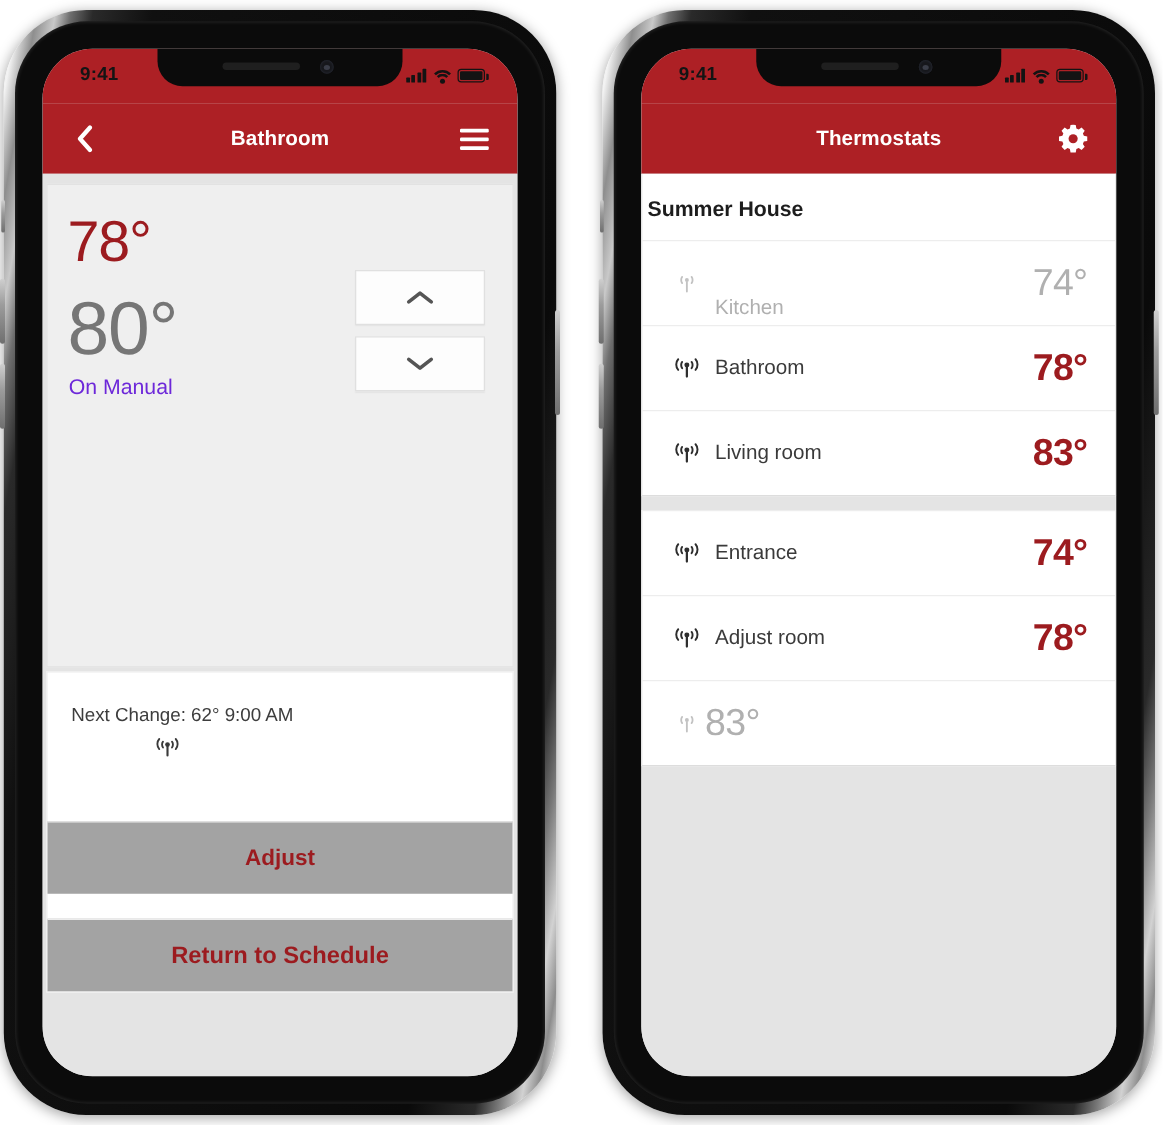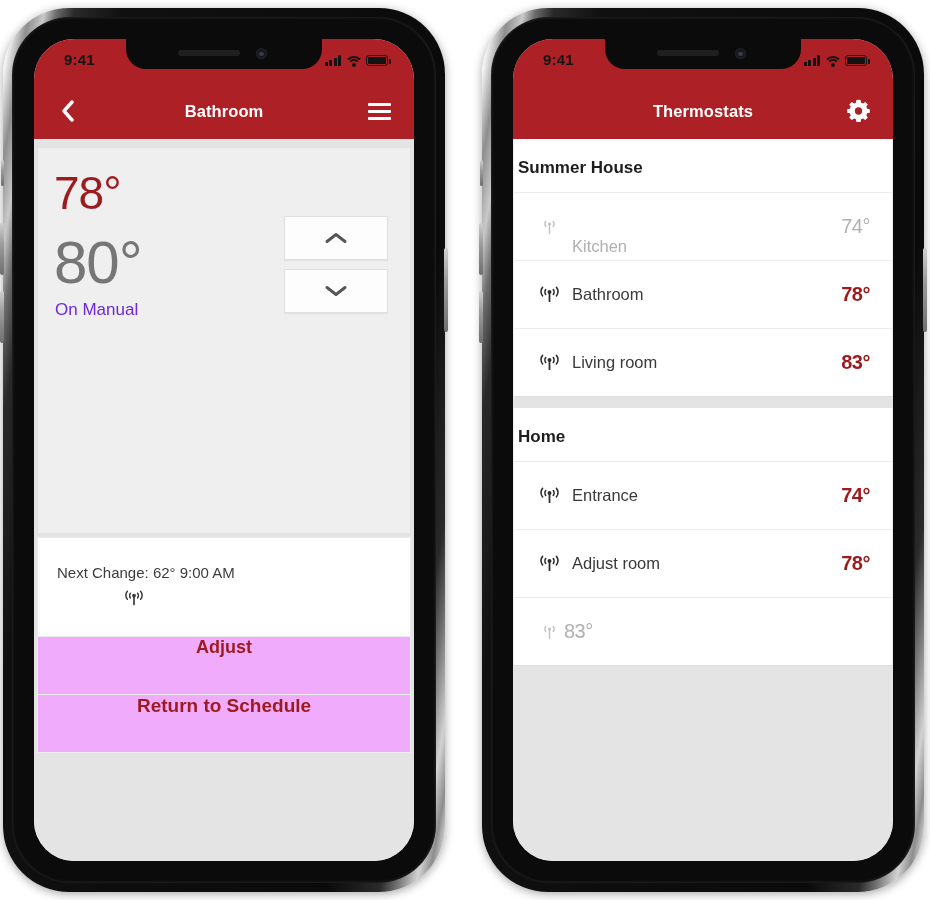--- a/index.html
+++ b/index.html
@@ -271,26 +271,28 @@
   .nc-icon {
     text-align: left;
     padding-left: 86px;
     padding-bottom: 25px;
     color: #3a3a3a;
   }
   .act-row {
     border-top: 1px solid #ececec;
     height: 57px;
     display: flex;
+    align-items: center;
     justify-content: center;
     font-size: 18px;
     font-weight: bold;
     color: var(--brand-dark);
     cursor: pointer;
-    background: #f0abfc;
+    background: #a3a3a3;
+    margin-top: 20px;
   }
   .act-row.big { font-size: 19px; }
 
   
   .list-bg {
     position: absolute;
     left:0; right:0; top:100px; bottom:0;
     background: #e4e4e4;
     overflow: hidden;
   }
@@ -322,21 +324,21 @@
     align-items: center;
     justify-content: center;
   }
   .row-label {
     flex: 1;
     font-size: 16.5px;
     color: #3a3a3a;
     padding-left: 8px;
   }
   .row-temp {
-    font-size: 20px;
+    font-size: 30px;
     font-weight: bold;
     color: var(--brand-dark);
     letter-spacing: -.5px;
   }
   .row.off .row-label { color: #b0b0b0; margin-top: 39px; }
   .row.off .row-temp  { color: #b0b0b0; font-weight: normal; }
 
   :root {
     --brand: #ad2025;
     --brand-dark: #9c1b1f;
@@ -530,21 +532,20 @@
                     <path d="M13.6 4.3c1.0 1.2 1.0 3.5 0 4.7" fill="none" stroke="#2e2e2e" stroke-width="1.5" stroke-linecap="round"></path>
                     <circle cx="10" cy="6.6" r="1.9" fill="#2e2e2e"></circle>
                     <path d="M10 8.2 L10 15.4" fill="none" stroke="#2e2e2e" stroke-width="1.7" stroke-linecap="round"></path>
                   </svg>
                 </span>
                 <span class="row-label">Living room</span>
                 <span class="row-temp">83°</span>
               </div>
             </div>
             <div class="group">
-              <div class="group-header">Home</div>
               <div class="row">
                 <span class="row-icon">
                   <svg width="21" height="19" viewBox="0 0 20 18">
                     <path d="M3.4 2.2c-2.0 2.1 -2.0 6.0 0 8.1" fill="none" stroke="#2e2e2e" stroke-width="1.5" stroke-linecap="round"></path>
                     <path d="M16.6 2.2c2.0 2.1 2.0 6.0 0 8.1" fill="none" stroke="#2e2e2e" stroke-width="1.5" stroke-linecap="round"></path>
                     <path d="M6.4 4.3c-1.0 1.2 -1.0 3.5 0 4.7" fill="none" stroke="#2e2e2e" stroke-width="1.5" stroke-linecap="round"></path>
                     <path d="M13.6 4.3c1.0 1.2 1.0 3.5 0 4.7" fill="none" stroke="#2e2e2e" stroke-width="1.5" stroke-linecap="round"></path>
                     <circle cx="10" cy="6.6" r="1.9" fill="#2e2e2e"></circle>
                     <path d="M10 8.2 L10 15.4" fill="none" stroke="#2e2e2e" stroke-width="1.7" stroke-linecap="round"></path>
                   </svg>

